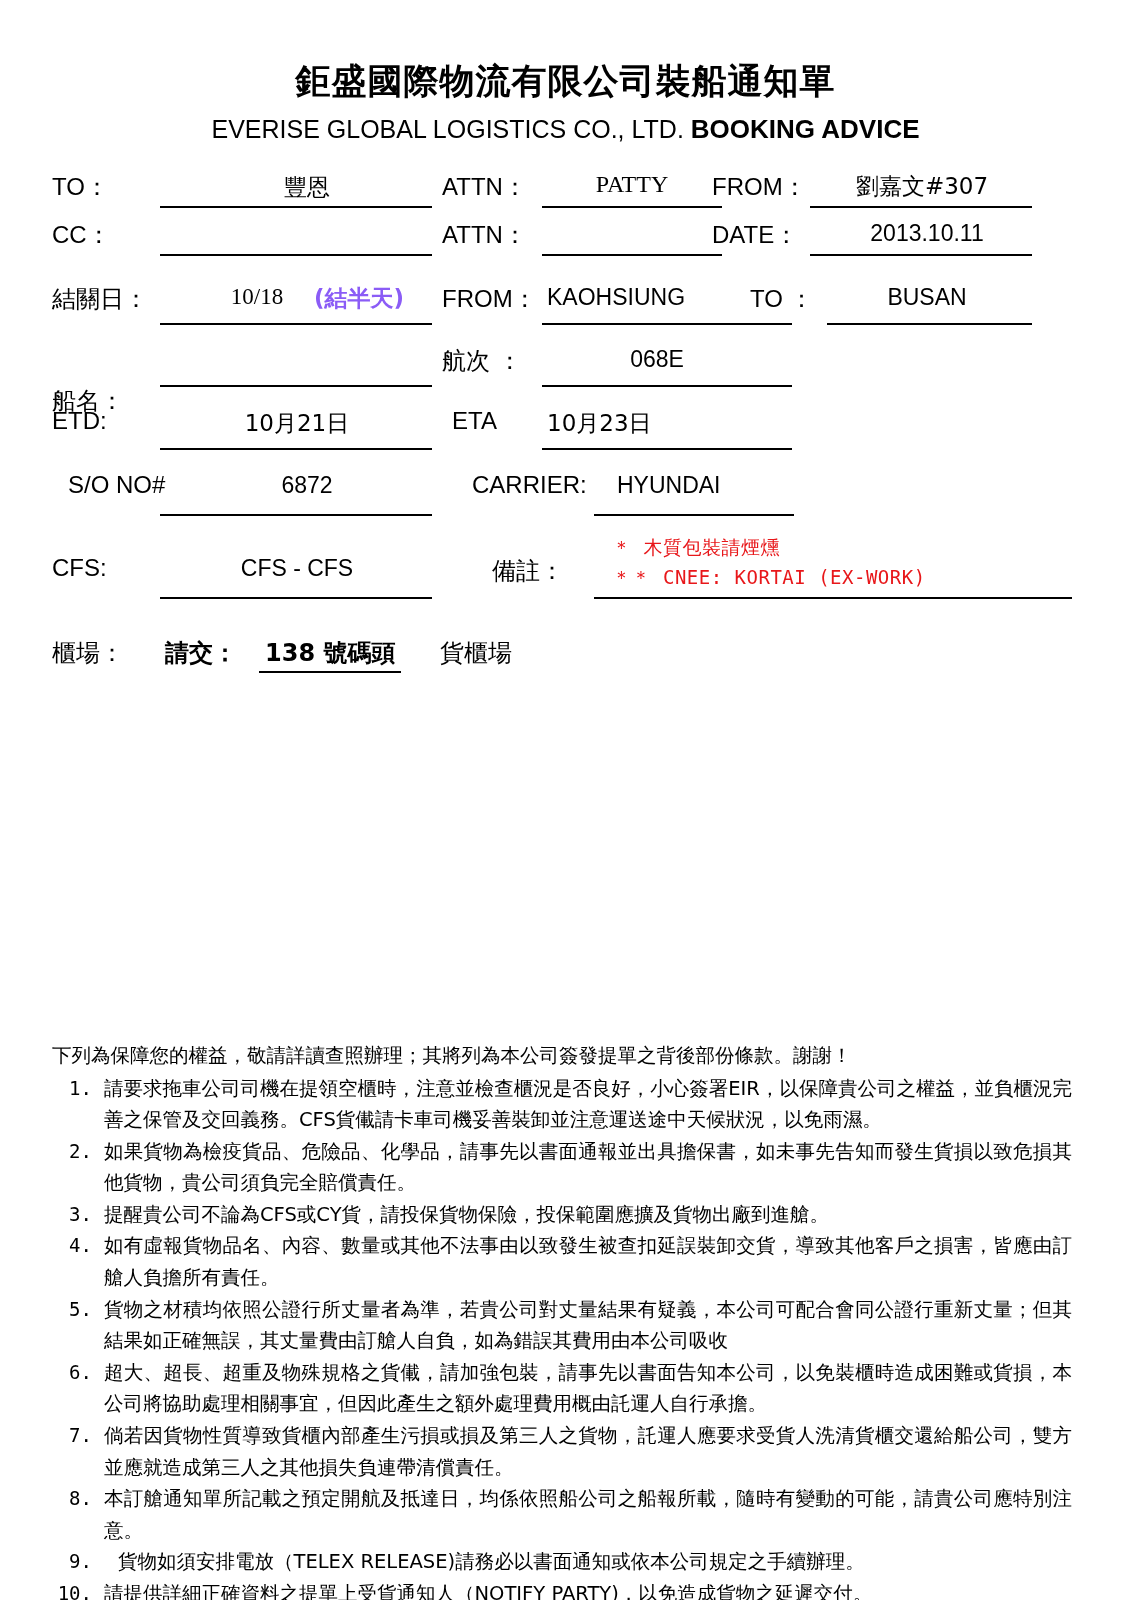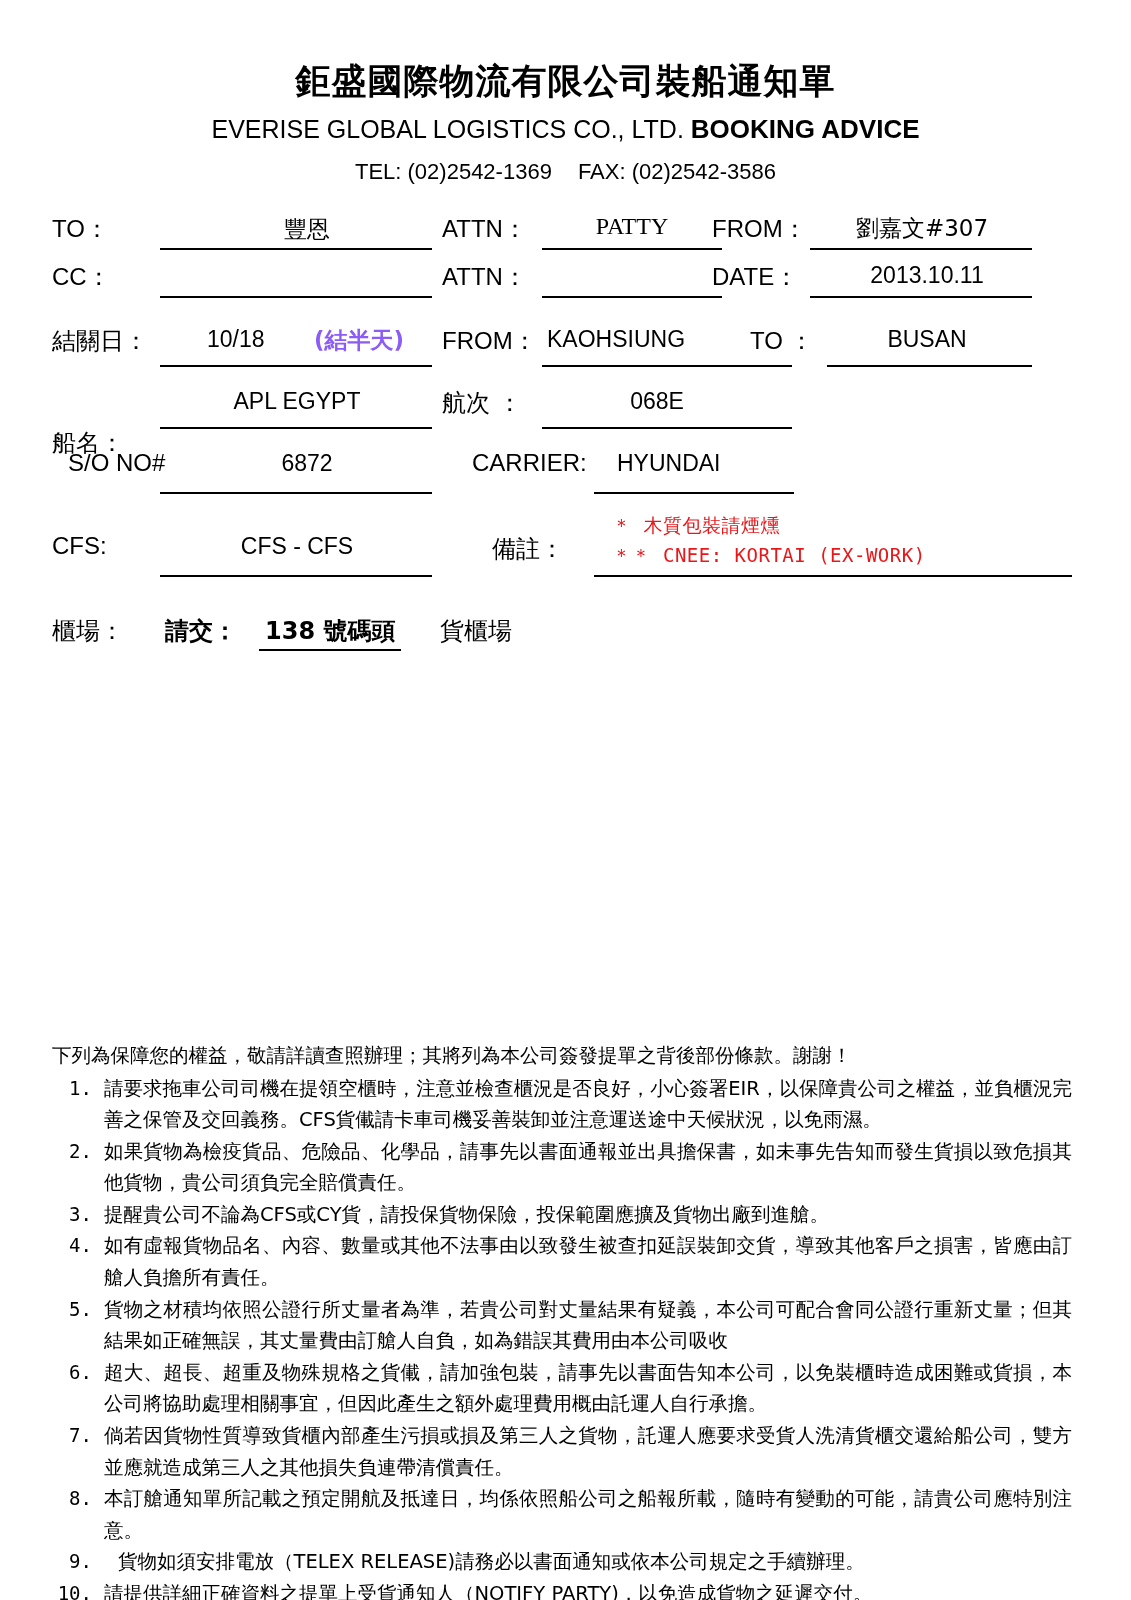--- a/index.html
+++ b/index.html
@@ -141,23 +141,20 @@
 <body>
 
 <div class="page">
 
   <div class="hdr">
     <div class="hdr-cn">鉅盛國際物流有限公司裝船通知單</div>
     <div class="hdr-en">
       <span>EVERISE GLOBAL LOGISTICS CO., LTD.</span>
       <span class="bold">BOOKING ADVICE</span>
     </div>
-    <div class="hdr-tel">
-      <span>TEL: (02)2542-1369</span><span class="sp"></span><span>FAX: (02)2542-3586</span>
-    </div>
   </div>
 
   <div class="form">
 
     <div class="row">
       <span class="lbl" style="left:0px; top:10px;">TO：</span>
       <span class="val val-cn" style="left:155px; top:11px; width:200px;">豐恩</span>
       <div class="ul" style="left:108px; top:45px; width:272px;"></div>
 
       <span class="lbl" style="left:390px; top:10px;">ATTN：</span>
@@ -178,43 +175,51 @@
       <span class="val val-serif" style="left:500px; top:8px; width:160px;"></span>
       <div class="ul" style="left:490px; top:43px; width:180px;"></div>
 
       <span class="lbl" style="left:660px; top:8px;">DATE：</span>
       <span class="val" style="left:770px; top:9px; width:210px;">2013.10.11</span>
       <div class="ul" style="left:758px; top:43px; width:222px;"></div>
     </div>
 
     <div class="row" style="height:72px;">
       <span class="lbl lbl-cn" style="left:0px; top:22px;">結關日：</span>
-      <span class="val" style="left:155px; top:23px; width:100px; text-align:left;">10/18</span>
+      <span class="val" style="left:155px; top:23px; width:100px; text-align:center;font-family:Liberation Serif, serif;">10/18</span>
       <span class="val val-cn red" style="left:262px; top:22px; width:130px; text-align:left; font-weight:bold;">(結半天)</span>
       <div class="ul" style="left:108px; top:62px; width:272px;"></div>
 
       <span class="lbl" style="left:390px; top:22px;">FROM：</span>
       <span class="val" style="left:495px; top:23px; width:200px; text-align:left;">KAOHSIUNG</span>
       <div class="ul" style="left:490px; top:62px; width:250px;"></div>
 
       <span class="lbl" style="left:698px; top:22px;">TO ：</span>
       <span class="val" style="left:775px; top:23px; width:200px;">BUSAN</span>
       <div class="ul" style="left:775px; top:62px; width:205px;"></div>
     </div>
 
     <div class="row" style="height:62px;">
       <span class="lbl lbl-cn" style="left:0px; top:12px;margin-top:40px;">船名：</span>
-      <span class="val" style="left:110px; top:13px; width:270px;">APL EGYPT</span>
       <div class="ul" style="left:108px; top:52px; width:272px;"></div>
 
       <span class="lbl lbl-cn" style="left:390px; top:12px;">航次 ：</span>
       <span class="val" style="left:510px; top:13px; width:190px;">068E</span>
       <div class="ul" style="left:490px; top:52px; width:250px;"></div>
     </div>
 
+    <div class="row" style="height:64px;">
+      <span class="lbl" style="left:0px; top:12px;">ETD:</span>
+      <span class="val val-cn" style="left:110px; top:13px; width:270px;">10月21日</span>
+      <div class="ul" style="left:108px; top:53px; width:272px;"></div>
+
+      <span class="lbl" style="left:400px; top:12px;">ETA</span>
+      <span class="val val-cn" style="left:495px; top:13px; width:200px; text-align:left;">10月23日</span>
+      <div class="ul" style="left:490px; top:53px; width:250px;"></div>
+    </div>
 
     <div class="row" style="height:70px;">
       <span class="lbl" style="left:0px; top:12px;margin-left:16px;">S/O NO#</span>
       <span class="val" style="left:155px; top:13px; width:200px;">6872</span>
       <div class="ul" style="left:108px; top:55px; width:272px;"></div>
 
       <span class="lbl" style="left:420px; top:12px;">CARRIER:</span>
       <span class="val" style="left:565px; top:13px; width:200px; text-align:left;">HYUNDAI</span>
       <div class="ul" style="left:542px; top:55px; width:200px;"></div>
     </div>

